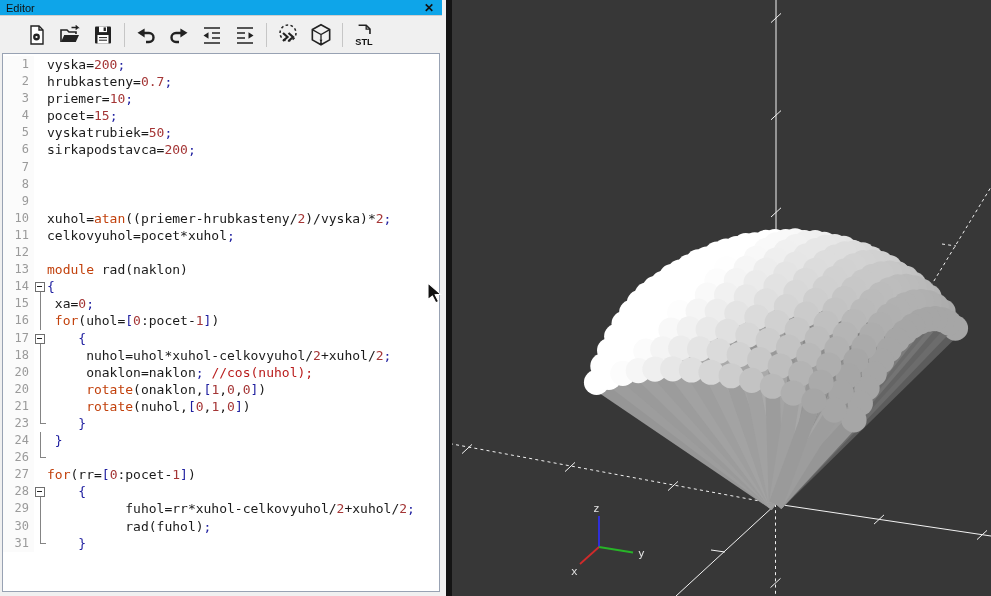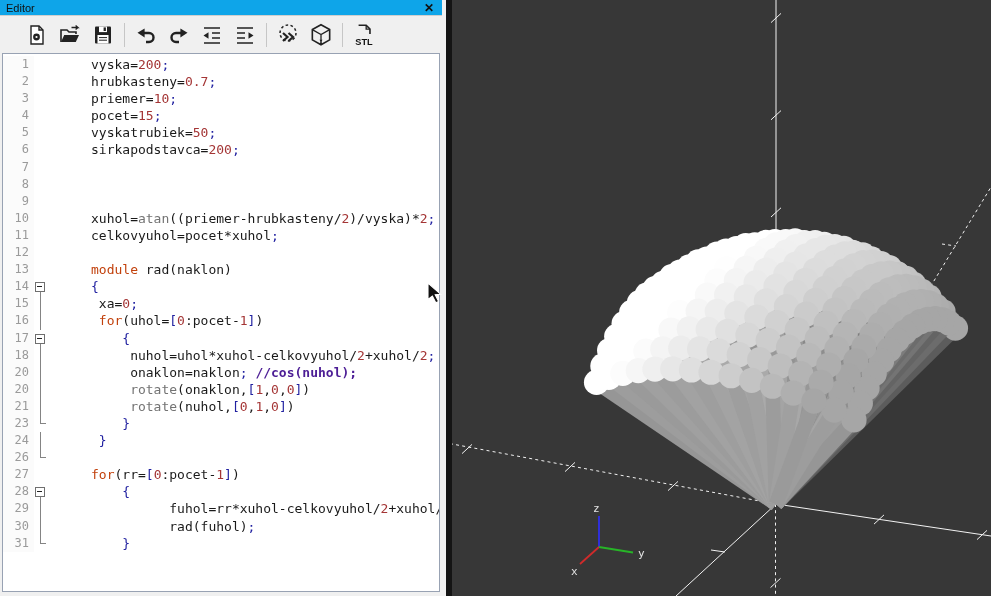--- a/index.html
+++ b/index.html
@@ -26,23 +26,23 @@
   .lnum{flex:0 0 26px;text-align:right;padding-right:5px;color:#9a9a9a;
         background:#fbfbfb;font-size:12px;}
   .fold{position:relative;flex:0 0 13px;}
   .fl{position:absolute;left:6px;top:0;bottom:0;width:1px;background:#848484;}
   .fl.half{top:13px;}
   .fc{position:absolute;left:6px;top:0;width:6px;height:9px;
       border-left:1px solid #848484;border-bottom:1px solid #848484;box-sizing:border-box;}
   .fb{position:absolute;left:1px;top:4px;width:10px;height:10px;border:1px solid #6f6f6f;
       background:#fff;box-sizing:border-box;}
   .fm{position:absolute;left:1px;top:3px;width:5px;height:1px;background:#222;}
-  .codetext{white-space:pre;margin-left:44px;}
+  .codetext{white-space:pre;}
   .tok-p{color:#1a1a1a;} .tok-n{color:#a43535;} .tok-k{color:#c2410c;}
-  .tok-f{color:#737373;} .tok-c{color:#4c1d95;font-weight:bold;} .tok-s{color:#2020a0;}
+  .tok-f{color:#c2410c;} .tok-c{color:#b91c1c;} .tok-s{color:#2020a0;}
   
   .splitter{position:absolute;left:446px;top:0;width:6px;height:596px;background:#141414;}
   .viewport{position:absolute;left:452px;top:0;width:539px;height:596px;background:#373737;}
   
   .cursor{position:absolute;left:427px;top:282px;z-index:9;pointer-events:none;}
 </style>
 </head>
 <body>
 
 <div class="app">

